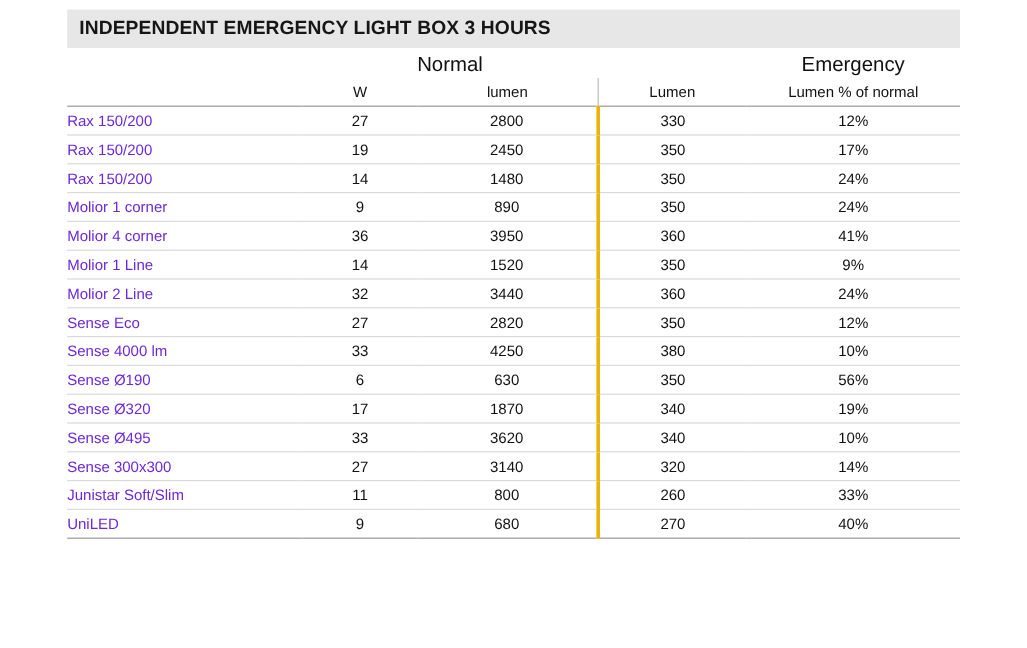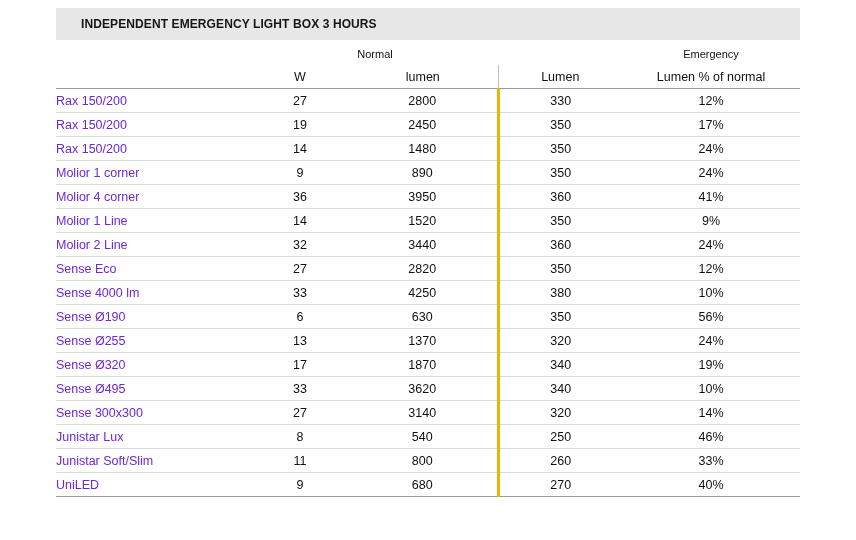--- a/index.html
+++ b/index.html
@@ -24,25 +24,25 @@
     position: absolute;
     left: 56px;
     top: 8px;
     width: 744px;
     height: 32px;
     background: #e7e7e7;
     display: flex;
     align-items: center;
   }
   .title-text {
-    font-size: 12px;
+    font-size: 16px;
     font-weight: bold;
     letter-spacing: 0.1px;
     color: #161616;
-    padding-left: 25px;
+    padding-left: 10px;
   }
   table.data {
     position: absolute;
     left: 56px;
     top: 42px;
     width: 744px;
     border-collapse: collapse;
     font-size: 12.5px;
     table-layout: fixed;
   }
@@ -53,21 +53,21 @@
   table.data col.c4 { width: 178px; }
 
   table.data th, table.data td {
     padding: 0;
     height: 23px;
     font-weight: normal;
     vertical-align: middle;
   }
   .grp-head {
     text-align: center;
-    font-size: 11px;
+    font-size: 17px;
     color: #111;
     height: 25px;
   }
   .grp-normal {
     border-right: 1px solid #bdbdbd;
   }
   .sub-head {
     text-align: center;
     font-size: 12.5px;
     color: #111;
@@ -198,27 +198,20 @@
           <td class="num">10%</td>
         </tr>
         <tr>
           <td class="name">Sense Ø190</td>
           <td class="num">6</td>
           <td class="num divider">630</td>
           <td class="num">350</td>
           <td class="num">56%</td>
         </tr>
         <tr>
-          <td class="name">Sense Ø255</td>
-          <td class="num">13</td>
-          <td class="num divider">1370</td>
-          <td class="num">320</td>
-          <td class="num">24%</td>
-        </tr>
-        <tr>
           <td class="name">Sense Ø320</td>
           <td class="num">17</td>
           <td class="num divider">1870</td>
           <td class="num">340</td>
           <td class="num">19%</td>
         </tr>
         <tr>
           <td class="name">Sense Ø495</td>
           <td class="num">33</td>
           <td class="num divider">3620</td>
@@ -226,27 +219,20 @@
           <td class="num">10%</td>
         </tr>
         <tr>
           <td class="name">Sense 300x300</td>
           <td class="num">27</td>
           <td class="num divider">3140</td>
           <td class="num">320</td>
           <td class="num">14%</td>
         </tr>
         <tr>
-          <td class="name">Junistar Lux</td>
-          <td class="num">8</td>
-          <td class="num divider">540</td>
-          <td class="num">250</td>
-          <td class="num">46%</td>
-        </tr>
-        <tr>
           <td class="name">Junistar Soft/Slim</td>
           <td class="num">11</td>
           <td class="num divider">800</td>
           <td class="num">260</td>
           <td class="num">33%</td>
         </tr>
         <tr>
           <td class="name">UniLED</td>
           <td class="num">9</td>
           <td class="num divider">680</td>

